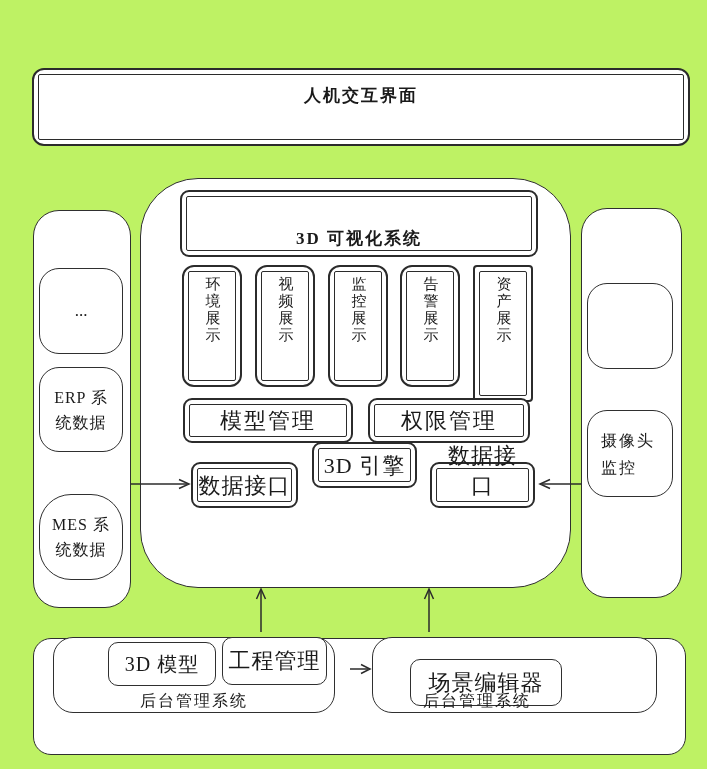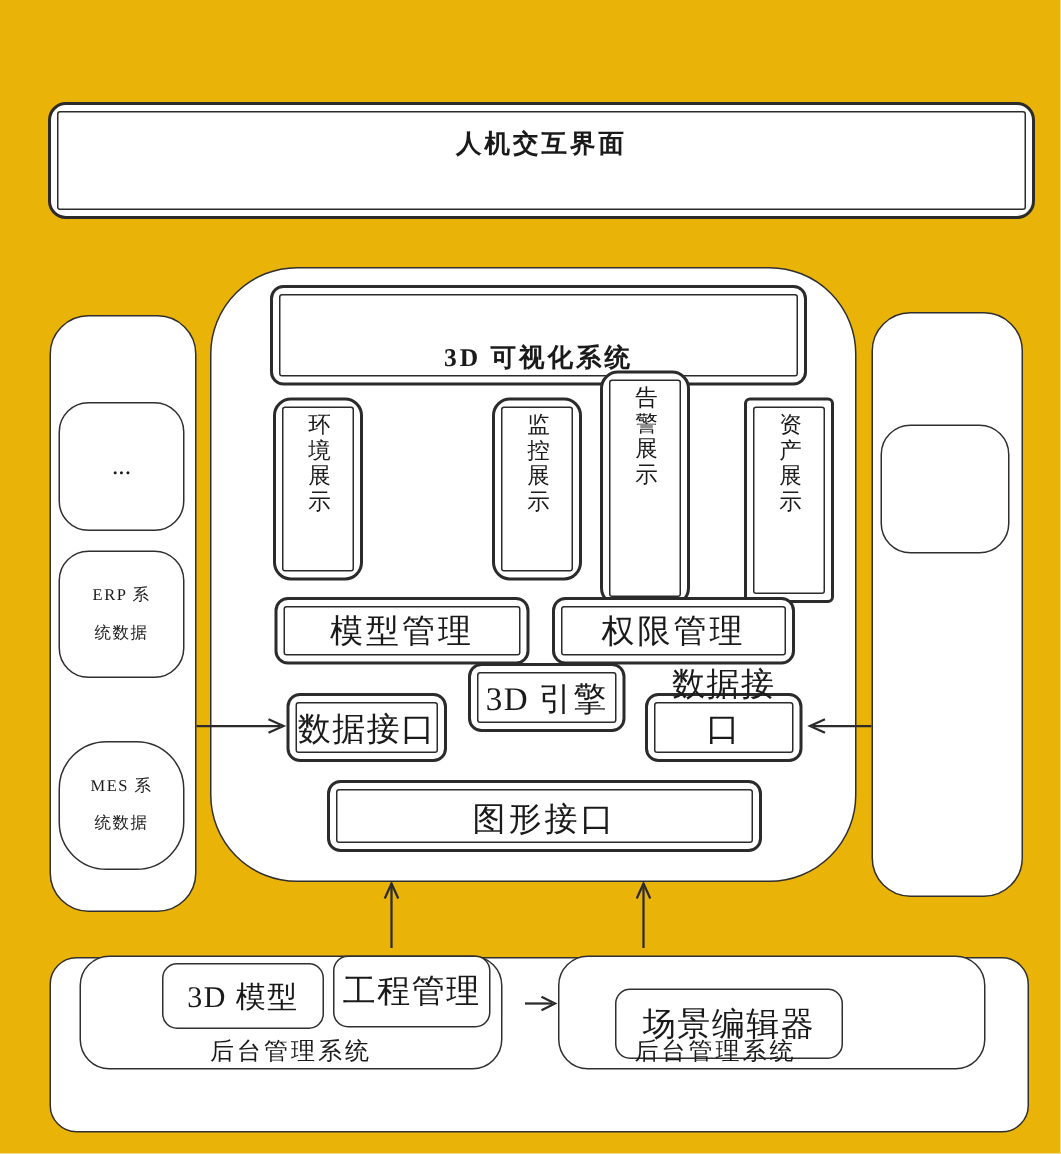--- a/index.html
+++ b/index.html
@@ -1,17 +1,17 @@
 <!DOCTYPE html>
 <html><head>
 <meta charset="utf-8">
 <style>
   html,body { margin:0; padding:0; background:#ffffff; }
   #canvas {
-    position:relative; width:707px; height:769px; background:#eab308;
+    position:relative; width:707px; height:769px; background:#bef264;
     font-family:"Liberation Serif","DejaVu Serif",serif;
     color:#1a1a1a; overflow:hidden;
   }
   
   .rbox {
     position:absolute; box-sizing:border-box;
     border:1.6px solid #2f2f2f; border-radius:20px; background:#ffffff;
   }
   
   .dbox {
@@ -26,21 +26,21 @@
     text-align:center;
   }
   .dbox .in.top-align { align-items:flex-start; padding-top:9px; }
   .lbl { font-size:22px; letter-spacing:2px; }
   .lbl-bold { font-size:17px; font-weight:bold; letter-spacing:2px; }
   .vtext {
     display:block; width:17px; font-size:15px; line-height:17px;
     word-break:break-all; text-align:right; margin-top:4px;
   }
   .dbox .in.vwrap { align-items:flex-start; }
-  .prelines { white-space:pre-line; text-align:center; font-size:11px; line-height:25px; letter-spacing:1px; }
+  .prelines { white-space:pre-line; text-align:center; font-size:16px; line-height:25px; letter-spacing:1px; }
   .leftlines { white-space:pre-line; text-align:left; font-size:16px; line-height:27px; letter-spacing:2px; }
   .centerer { display:flex; align-items:center; justify-content:center; width:100%; height:100%; }
   .grouplabel { position:absolute; text-align:center; font-size:16px; letter-spacing:2px; }
   svg.overlay { position:absolute; left:0; top:0; pointer-events:none; }
 </style>
 </head>
 <body>
 
 <div id="canvas">
 
@@ -56,31 +56,36 @@
     <div class="in">
       <span class="lbl-bold">3D 可视化系统</span>
     </div>
   </div>
 
   <div class="dbox" style="left:182px; top:265px; width:60px; height:122px; border-radius:12px;">
     <div class="in vwrap">
         <span class="vtext">环境展示</span>
       </div>
   </div>
+  <div class="dbox" style="left:255px; top:265px; width:60px; height:122px; border-radius:12px;">
+    <div class="in vwrap">
+        <span class="vtext">视频展示</span>
+      </div>
+  </div>
   <div class="dbox" style="left:328px; top:265px; width:60px; height:122px; border-radius:12px;">
     <div class="in vwrap">
         <span class="vtext">监控展示</span>
       </div>
   </div>
-  <div class="dbox" style="left:400px; top:247px; width:60px; height:157px; border-radius:12px;">
+  <div class="dbox" style="left:400px; top:265px; width:60px; height:122px; border-radius:12px;">
     <div class="in vwrap">
         <span class="vtext">告警展示</span>
       </div>
   </div>
-  <div class="dbox" style="left:473px; top:265px; width:60px; height:137px; border-radius:4px;margin-left:23px;">
+  <div class="dbox" style="left:473px; top:265px; width:60px; height:137px; border-radius:4px;">
     <div class="in vwrap">
         <span class="vtext">资产展示</span>
       </div>
   </div>
 
   <div class="dbox" style="left:183px; top:398px; width:170px; height:45px;">
     <div class="in">
         <span class="lbl">模型管理</span>
       </div>
   </div>
@@ -99,25 +104,20 @@
     <div class="in">
         <span class="lbl" style="letter-spacing:1px;">3D 引擎</span>
       </div>
   </div>
   <div class="dbox" style="left:430px; top:462px; width:105px; height:46px;">
     <div class="in">
         <span class="lbl" style="letter-spacing:1px;">数据接口</span>
       </div>
   </div>
 
-  <div class="dbox" style="left:218px; top:520px; width:290px; height:48px;">
-    <div class="in">
-        <span class="lbl">图形接口</span>
-      </div>
-  </div>
 
   <div class="rbox" style="left:33px; top:210px; width:98px; height:398px; border-radius:26px;"></div>
   <div class="rbox" style="left:39px; top:268px; width:84px; height:86px; border-radius:20px;">
     <div class="centerer">
         <span style="font-size:17px;">...</span>
       </div>
   </div>
   <div class="rbox" style="left:39px; top:367px; width:84px; height:85px; border-radius:20px;">
     <div class="centerer">
         <span class="prelines">ERP 系
@@ -126,20 +126,26 @@
   </div>
   <div class="rbox" style="left:39px; top:494px; width:84px; height:86px; border-radius:32px;">
     <div class="centerer">
         <span class="prelines">MES 系
 统数据</span>
       </div>
   </div>
 
   <div class="rbox" style="left:581px; top:208px; width:101px; height:390px; border-radius:26px;"></div>
   <div class="rbox" style="left:587px; top:283px; width:86px; height:86px; border-radius:20px;"></div>
+  <div class="rbox" style="left:587px; top:410px; width:86px; height:87px; border-radius:20px;">
+    <div class="centerer" style="justify-content:flex-start; padding-left:13px; box-sizing:border-box;">
+      <span class="leftlines">摄像头
+监控</span>
+    </div>
+  </div>
 
   <div class="rbox" style="left:33px; top:638px; width:653px; height:117px; border-radius:18px;"></div>
 
   <div class="rbox" style="left:53px; top:637px; width:282px; height:76px; border-radius:20px;"></div>
   <div class="rbox" style="left:108px; top:642px; width:108px; height:44px; border-radius:10px;">
     <div class="centerer">
         <span style="font-size:20px; letter-spacing:1px;">3D 模型</span>
       </div>
   </div>
   <div class="rbox" style="left:222px; top:637px; width:105px; height:48px; border-radius:10px;">

